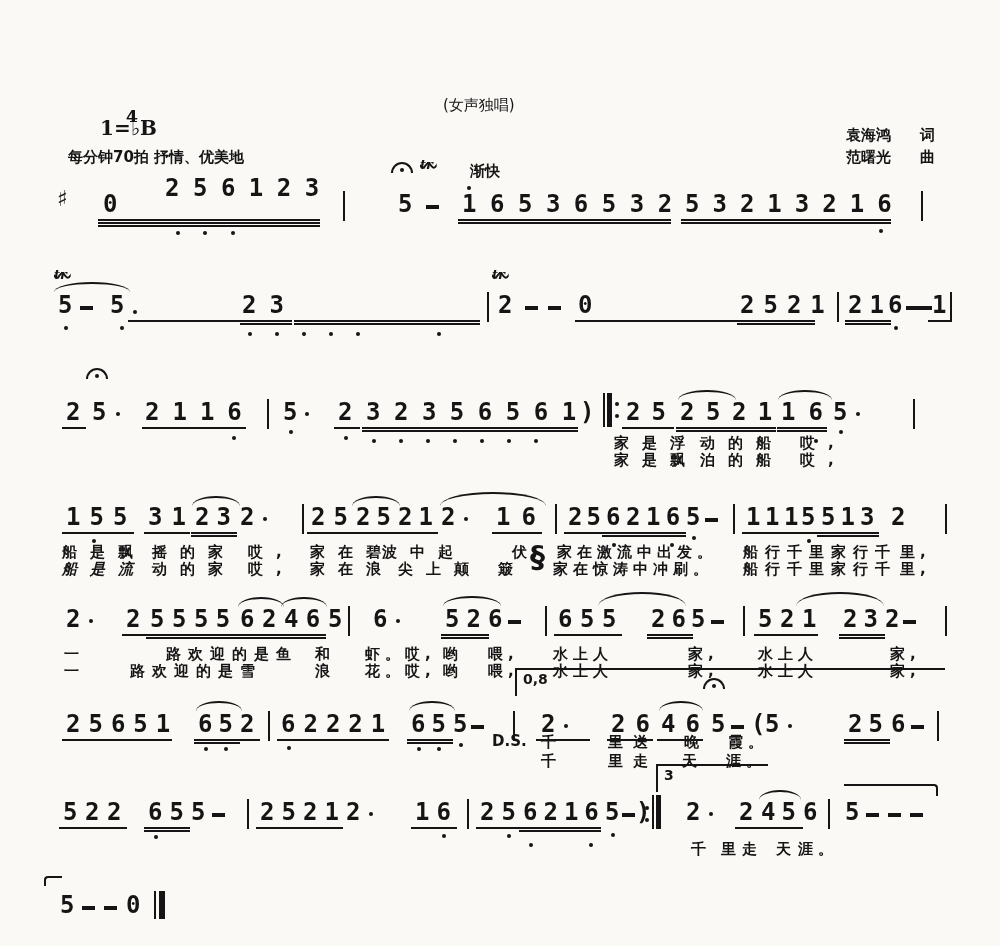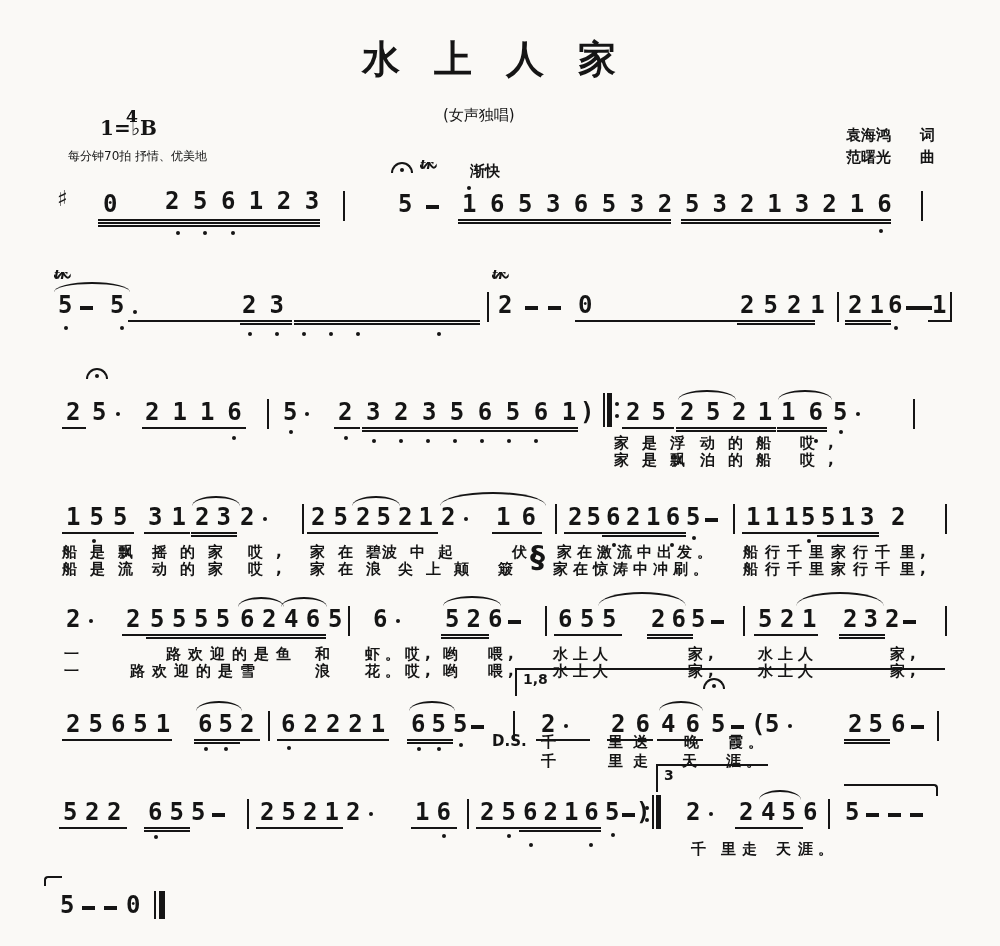--- a/index.html
+++ b/index.html
@@ -5,21 +5,21 @@
   html,body{margin:0;padding:0;background:#e8e8e8;}
   #stage{position:relative;width:1000px;height:946px;background:#faf9f6;color:#151515;
          font-family:"DejaVu Sans",sans-serif;overflow:hidden;}
   #stage *{position:absolute;box-sizing:border-box;}
   .title{font-size:38px;font-weight:bold;letter-spacing:34px;white-space:nowrap;}
   .subtitle{font-size:15px;white-space:nowrap;}
   .keysig{font-size:20px;font-weight:bold;font-family:"DejaVu Serif",serif;white-space:nowrap;margin-left:32px;}
   .meter{font-size:17px;font-weight:bold;font-family:"DejaVu Serif",serif;text-align:center;width:18px;line-height:1;}
   .meter .mt,.meter .mb{position:static;display:block;}
   .meter .ln{position:static;display:block;height:2px;background:#151515;margin:1px 0;}
-  .tempo{font-size:12px;font-weight:normal;white-space:nowrap;}
+  .tempo{font-size:15px;font-weight:bold;white-space:nowrap;}
   .credit{font-size:15px;font-weight:bold;white-space:nowrap;}
   .note{font-family:"DejaVu Sans Mono",monospace;font-weight:bold;font-size:24px;line-height:1;white-space:nowrap;}
   .mark{font-family:"DejaVu Sans",sans-serif;font-weight:bold;font-size:22px;line-height:1;}
   .dash{width:13px;height:4px;background:#151515;}
   .dot{width:4px;height:4px;border-radius:50%;background:#151515;}
   .beamline{height:2px;background:#151515;}
   .bar{background:#151515;}
   .slur{border-top:2px solid #151515;border-radius:100% 100% 0 0 / 200% 200% 0 0;}
   .ferm{width:22px;height:11px;border:2px solid #151515;border-bottom:none;border-radius:22px 22px 0 0;}
   .ferm::after{content:"";position:absolute;left:50%;top:4px;width:4px;height:4px;margin-left:-2px;
@@ -32,36 +32,35 @@
   .tie-left{border-top:2px solid #151515;border-left:2px solid #151515;border-radius:4px 0 0 0;}
   .volta{border-top:2px solid #151515;border-left:2px solid #151515;height:28px;}
   .volta span{position:absolute;left:6px;top:1px;font-size:14px;font-weight:bold;font-family:"DejaVu Sans",sans-serif;}
   .txt{white-space:nowrap;font-weight:bold;line-height:1;}
   .lyr{font-size:15px;font-weight:bold;white-space:nowrap;line-height:1;}
 </style>
 </head>
 <body>
 
 <div id="stage">
-  <div class="title" style="left:362px;top:34px">水上人家</div>
-  <div class="subtitle" style="left:443px;top:106px">(女声独唱)</div>
+  <div class="subtitle" style="left:443px;top:96px">(女声独唱)</div>
   <div class="keysig" style="left:68px;top:116px">1=♭B</div>
   <div class="meter" style="left:126px;top:108px">
     <span class="mt">4</span>
     <span class="ln"></span>
     <span class="mb">4</span>
   </div>
   <div class="tempo" style="left:68px;top:148px">每分钟70拍  抒情、优美地</div>
   <div class="credit" style="left:846px;top:126px">袁海鸿</div>
   <div class="credit" style="left:920px;top:126px">词</div>
   <div class="credit" style="left:846px;top:148px">范曙光</div>
   <div class="credit" style="left:920px;top:148px">曲</div>
 <div class="mark" style="left: 57px; top: 188px;">♯</div>
     <div class="note" style="left: 103px; top: 192px;">0</div>
-    <div class="note" style="left: 165px; top: 189px; letter-spacing: 13.5px;">256123</div>
+    <div class="note" style="left: 165px; top: 176px; letter-spacing: 13.5px;">256123</div>
     <div class="note" style="left: 398px; top: 192px;">5</div>
     <div class="note" style="left: 462px; top: 192px;">1</div>
     <div class="note" style="left: 490px; top: 192px; letter-spacing: 13.5px;">6536532</div>
     <div class="note" style="left: 685px; top: 192px; letter-spacing: 13px;">53213216</div>
     <div class="note" style="left: 58px; top: 293px;">5</div>
     <div class="note" style="left: 110px; top: 293px;">5</div>
     <div class="note" style="left: 242px; top: 293px; letter-spacing: 13px;">23</div>
     <div class="note" style="left: 498px; top: 293px;">2</div>
     <div class="note" style="left: 578px; top: 293px;">0</div>
     <div class="note" style="left: 740px; top: 293px; letter-spacing: 9px;">2521</div>
@@ -351,21 +350,21 @@
       <span>tr</span>
       <span class="wavy">&nbsp;&nbsp;&nbsp;&nbsp;&nbsp;&nbsp;</span>
     </div>
     <div class="trill" style="left: 492px; top: 268px;">
       <span>tr</span>
       <span class="wavy">&nbsp;&nbsp;&nbsp;&nbsp;&nbsp;&nbsp;</span>
     </div>
     <div class="tie-right" style="left: 844px; top: 784px; width: 94px; height: 12px;"></div>
     <div class="tie-left" style="left: 44px; top: 876px; width: 18px; height: 10px;"></div>
     <div class="volta" style="left: 515px; top: 668px; width: 430px;">
-      <span>1,8</span>
+      <span>0,8</span>
     </div>
     <div class="volta" style="left: 656px; top: 764px; width: 112px;">
       <span>3</span>
     </div>
     <div class="txt" style="left: 470px; top: 164px; font-size: 15px;">渐快</div>
     <div class="txt" style="left: 492px; top: 734px; font-size: 15px;">D.S.</div>
     <div class="txt" style="left: 530px; top: 542px; font-size: 30px;">§</div>
     <div class="lyr" style="left: 614px; top: 436px; letter-spacing: 13px;">家是浮</div>
     <div class="lyr" style="left: 700px; top: 436px; letter-spacing: 13px; font-family: Liberation Serif, serif;">动的船</div>
     <div class="lyr" style="left: 800px; top: 436px; letter-spacing: 13px;">哎,</div>
@@ -374,21 +373,21 @@
     <div class="lyr" style="left: 800px; top: 453px; letter-spacing: 13px;">哎,</div>
     <div class="lyr" style="left: 62px; top: 545px; letter-spacing: 13px;">船是飘</div>
     <div class="lyr" style="left: 152px; top: 545px; letter-spacing: 13px;">摇的家</div>
     <div class="lyr" style="left: 248px; top: 545px; letter-spacing: 13px;">哎,</div>
     <div class="lyr" style="left: 310px; top: 545px; letter-spacing: 13px;">家在碧</div>
     <div class="lyr" style="left: 382px; top: 545px; letter-spacing: 13px;">波中起</div>
     <div class="lyr" style="left: 512px; top: 545px; letter-spacing: 5px;">伏,</div>
     <div class="lyr" style="left: 557px; top: 545px; letter-spacing: 5px;">家在激流中出发。</div>
     <div class="lyr" style="left: 743px; top: 545px; letter-spacing: 7px;">船行千里家行千</div>
     <div class="lyr" style="left: 900px; top: 545px; letter-spacing: 5px;">里,</div>
-    <div class="lyr" style="left: 62px; top: 562px; letter-spacing: 13px;">船是流</div>
+    <div class="lyr" style="left: 62px; top: 562px; letter-spacing: 13px; font-style: italic;">船是流</div>
     <div class="lyr" style="left: 152px; top: 562px; letter-spacing: 13px;">动的家</div>
     <div class="lyr" style="left: 248px; top: 562px; letter-spacing: 13px;">哎,</div>
     <div class="lyr" style="left: 310px; top: 562px; letter-spacing: 13px;">家在浪</div>
     <div class="lyr" style="left: 398px; top: 562px; letter-spacing: 13px;">尖上颠</div>
     <div class="lyr" style="left: 498px; top: 562px; letter-spacing: 5px;">簸</div>
     <div class="lyr" style="left: 553px; top: 562px; letter-spacing: 5px;">家在惊涛中冲刷。</div>
     <div class="lyr" style="left: 743px; top: 562px; letter-spacing: 7px;">船行千里家行千</div>
     <div class="lyr" style="left: 900px; top: 562px; letter-spacing: 5px;">里,</div>
     <div class="lyr" style="left: 64px; top: 647px; letter-spacing: 5px;">一</div>
     <div class="lyr" style="left: 130px; top: 647px; letter-spacing: 7px; margin-left: 36px;">路欢迎的是鱼</div>

